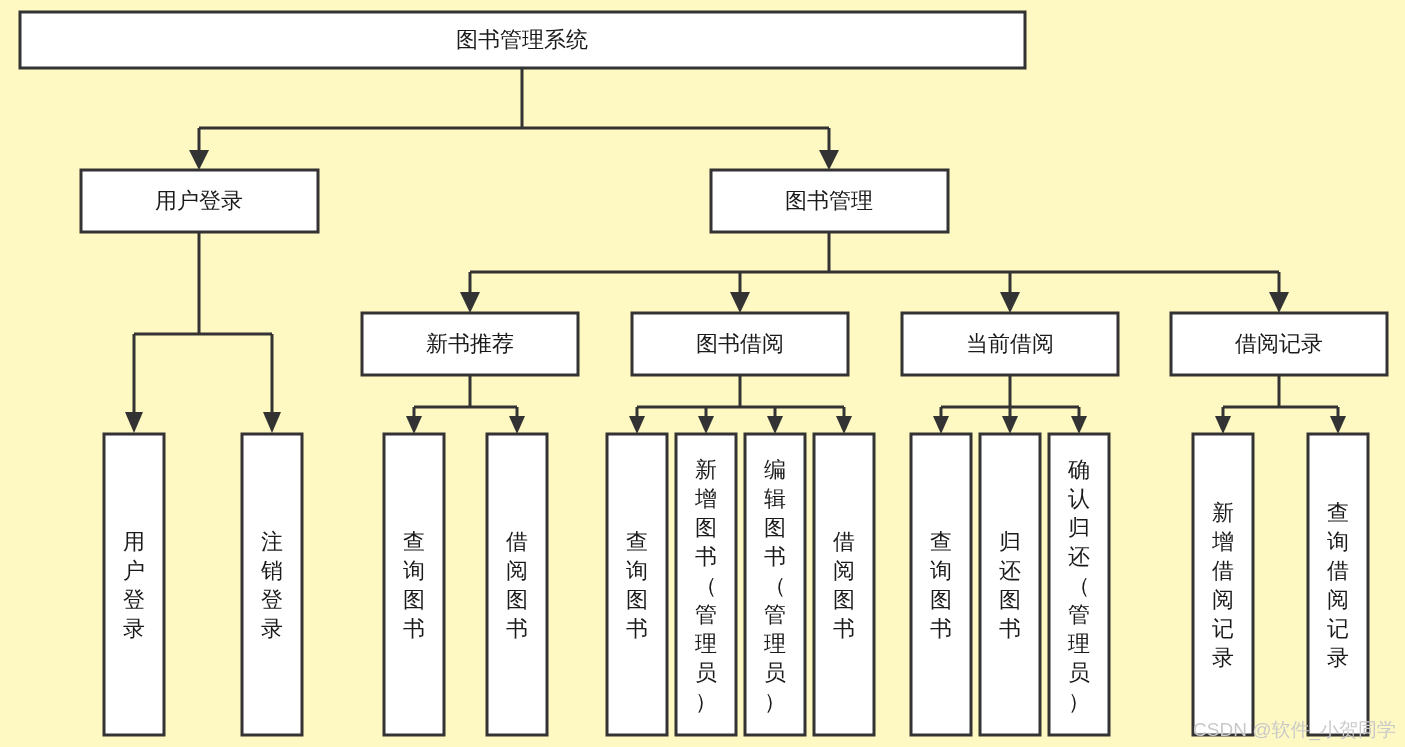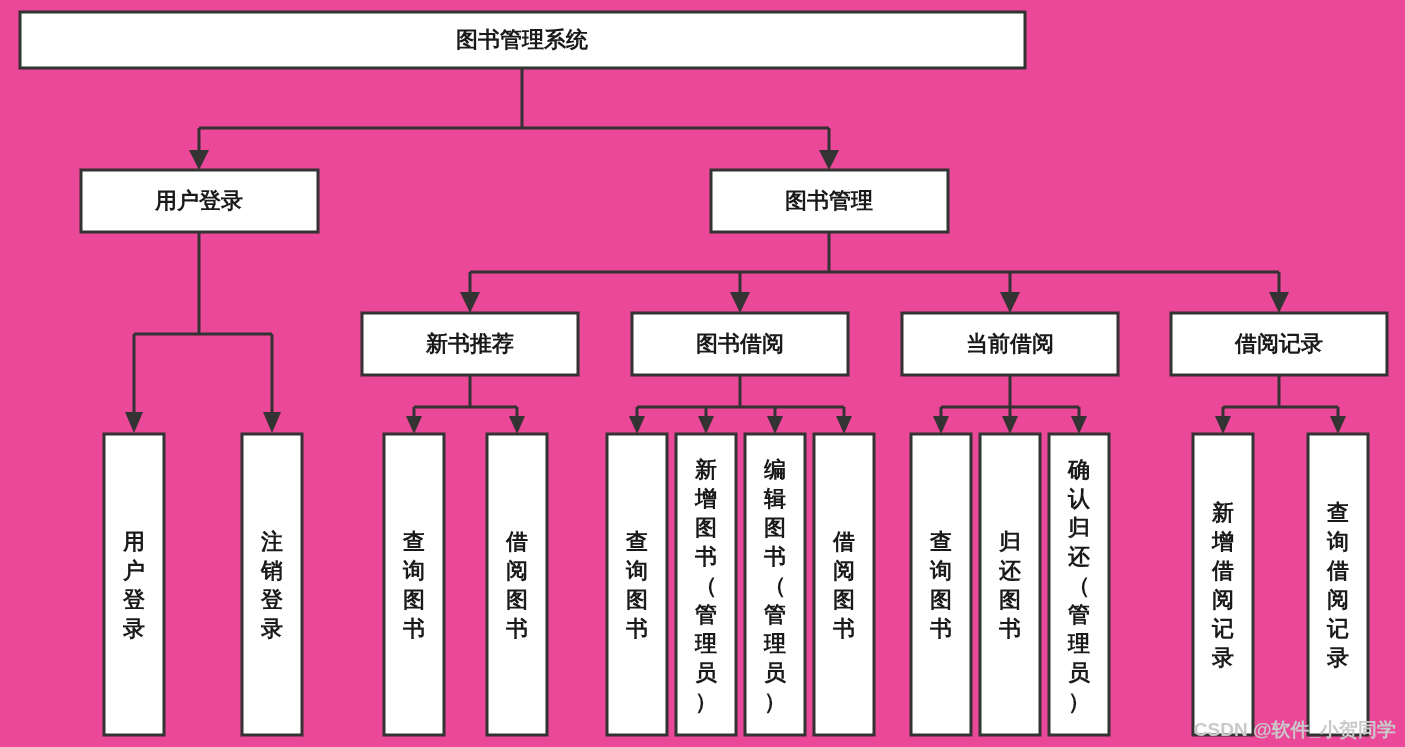--- a/index.html
+++ b/index.html
@@ -8,23 +8,22 @@
     padding: 0;
     background: #ffffff;
   }
   body {
     font-family: "Liberation Sans", "DejaVu Sans", sans-serif;
   }
   #diagram-root {
     position: relative;
     width: 1405px;
     height: 747px;
-    background: #ec4899;
+    background: #fef9c3;
     overflow: hidden;
-    font-weight: bold;
   }
   svg#chart-svg {
     display: block;
     width: 1405px;
     height: 747px;
   }
   .node-box {
     fill: #ffffff;
     stroke: #333333;
     stroke-width: 3;

